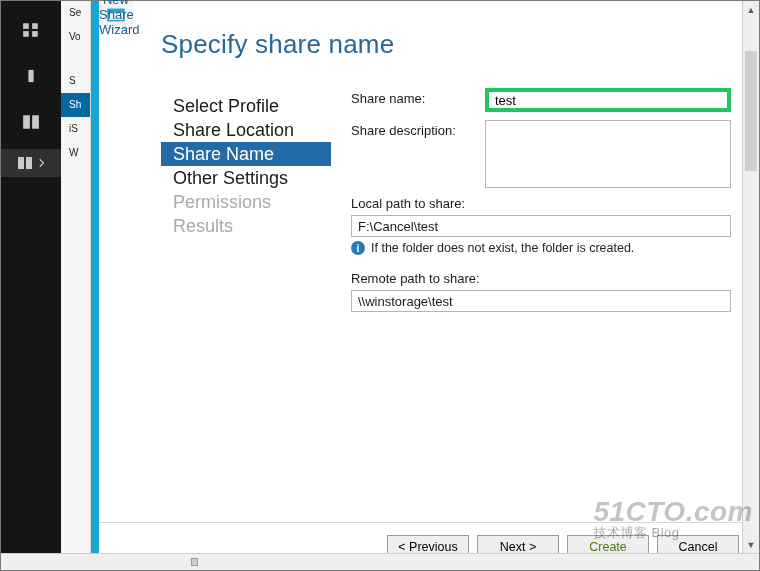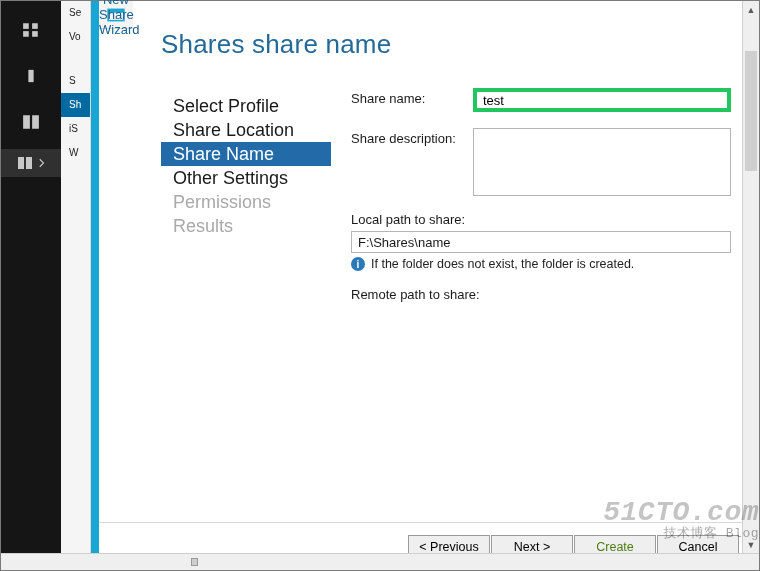--- a/index.html
+++ b/index.html
@@ -21,40 +21,40 @@
   .titlebar .wicon{width:18px;height:18px;margin:0 8px}
   .titlebar .wtitle{position:absolute;left:0;right:0;text-align:center;color:#1a5f8e;font-size:13px;pointer-events:none}
   .body{flex:1;padding:28px 28px 0 28px;position:relative;overflow:hidden}
   h1{font-weight:300;font-size:26px;color:#246a99;margin:0 0 28px 0;letter-spacing:.2px}
   .cols{display:flex;gap:0}
   .steps{width:170px;padding-top:6px}
   .steps .st{height:24px;line-height:24px;padding-left:12px;font-size:18px;color:#1a1a1a;cursor:default}
   .steps .st.active{background:#236ba8;color:#fff}
   .steps .st.dis{color:#a9a9a9}
   .form{flex:1;padding-left:20px}
-  .fr{display:flex;align-items:flex-start;margin-bottom:16px;gap:12px}
+  .fr{display:flex;align-items:flex-start;margin-bottom:8px;gap:24px}
   .lbl{width:110px;padding-top:3px;font-size:13px;color:#1a1a1a}
   .txt{flex:1;border:4px solid #22c55e;height:24px;padding:2px 6px;font:inherit}
   .txtarea{flex:1;border:1px solid #b5b5b5;height:68px;padding:4px 6px;font:inherit;resize:none}
   .slab{font-size:13px;margin-bottom:4px}
   .robox{border:1px solid #b5b5b5;padding:3px 6px;height:22px;background:#fff;font-size:13px}
   .note{display:flex;align-items:center;gap:6px;font-size:12.5px;color:#222;margin-top:4px}
   .note .i{width:14px;height:14px;border-radius:50%;background:#2a7ab8;color:#fff;font-size:10px;font-weight:bold;display:flex;align-items:center;justify-content:center}
-  .footer{position:absolute;left:0;right:0;bottom:0;height:48px;border-top:1px solid #d8d8d8;background:#fff;display:flex;align-items:center;justify-content:flex-end;padding-right:20px;gap:1px}
+  .footer{position:absolute;left:0;right:0;bottom:0;height:48px;border-top:1px solid #d8d8d8;background:#fff;display:flex;align-items:center;justify-content:flex-end;padding-right:20px;gap:8px}
   .btn{min-width:82px;height:24px;border:1px solid #9a9a9a;background:#efefef;font:inherit;font-size:12.5px;padding:0 10px}
   .btn:disabled{color:#4d7c0f}
   
   .vscroll{position:absolute;top:0;right:0;bottom:17px;width:17px;background:#efefef;border-left:1px solid #cfcfcf}
   .vscroll .up,.vscroll .dn{position:absolute;left:0;right:0;height:17px;display:flex;align-items:center;justify-content:center;color:#5a5a5a;font-size:9px}
   .vscroll .up{top:0}.vscroll .dn{bottom:0}
   .vscroll .thumb{position:absolute;left:2px;right:2px;top:50px;height:120px;background:#cfcfcf}
   .hscroll{position:absolute;left:0;right:0;bottom:0;height:17px;background:#efefef;border-top:1px solid #cfcfcf}
   .hscroll .split{position:absolute;left:190px;top:4px;bottom:4px;width:7px;background:#cfcfcf;border:1px solid #9a9a9a}
-  .watermark{position:absolute;right:0;bottom:28px;font-size:28px;font-style:italic;font-weight:bold;color:rgba(0,0,0,.23);letter-spacing:.5px;pointer-events:none;font-family:Liberation Mono, monospace}
-  .watermark small{display:block;font-size:13px;font-style:normal;font-weight:normal;text-align:right;color:rgba(0,0,0,.35);margin-top:-4px}
+  .watermark{position:absolute;right:6px;bottom:28px;font-size:28px;font-style:italic;font-weight:bold;color:rgba(0,0,0,.23);letter-spacing:.5px;pointer-events:none;font-family:Liberation Sans, sans-serif}
+  .watermark small{display:block;font-size:13px;font-style:normal;font-weight:normal;text-align:left;color:rgba(0,0,0,.35);margin-top:-4px}
 </style>
 </head>
 <body>
 
 <div class="outer">
 
   <div class="appbar">
     <div class="glyph">
         <svg viewBox="0 0 16 16" width="18" height="18">
           <rect x="1" y="2" width="5" height="5"></rect>
@@ -100,21 +100,21 @@
   <div class="wizard">
     <div class="titlebar">
       <svg class="wicon" viewBox="0 0 16 16">
           <rect x="1" y="3" width="14" height="10" fill="none" stroke="#19a6d4" stroke-width="1.4"></rect>
           <rect x="1" y="3" width="14" height="3" fill="#19a6d4"></rect>
         </svg>
       <div class="wtitle">New Share Wizard</div>
     </div>
 
     <div class="body">
-      <h1>Shares share name</h1>
+      <h1>Specify share name</h1>
 
       <div class="cols">
         <div class="steps">
           <div class="st">Select Profile</div>
           <div class="st">Share Location</div>
           <div class="st active">Share Name</div>
           <div class="st">Other Settings</div>
           <div class="st dis">Permissions</div>
           <div class="st dis">Results</div>
         </div>
@@ -123,28 +123,29 @@
           <div class="fr">
             <div class="lbl">Share name:</div>
             <input class="txt" value="test" style="">
           </div>
           <div class="fr">
             <div class="lbl">Share description:</div>
             <textarea class="txtarea" style=""></textarea>
           </div>
 
           <div class="slab">Local path to share:</div>
-          <div class="robox">F:\Shares\name</div>
+          <div class="robox">F:\Cancel\test</div>
           <div class="note">
             <span class="i">i</span>
             <span>If the folder does not exist, the folder is created.</span>
           </div>
 
           <div style="height:16px"></div>
           <div class="slab">Remote path to share:</div>
+          <div class="robox">\\winstorage\test</div>
         </div>
       </div>
     </div>
 
     <div class="footer">
       <button class="btn">&lt; Previous</button>
       <button class="btn">Next &gt;</button>
       <button class="btn" disabled="">Create</button>
       <button class="btn">Cancel</button>
     </div>

